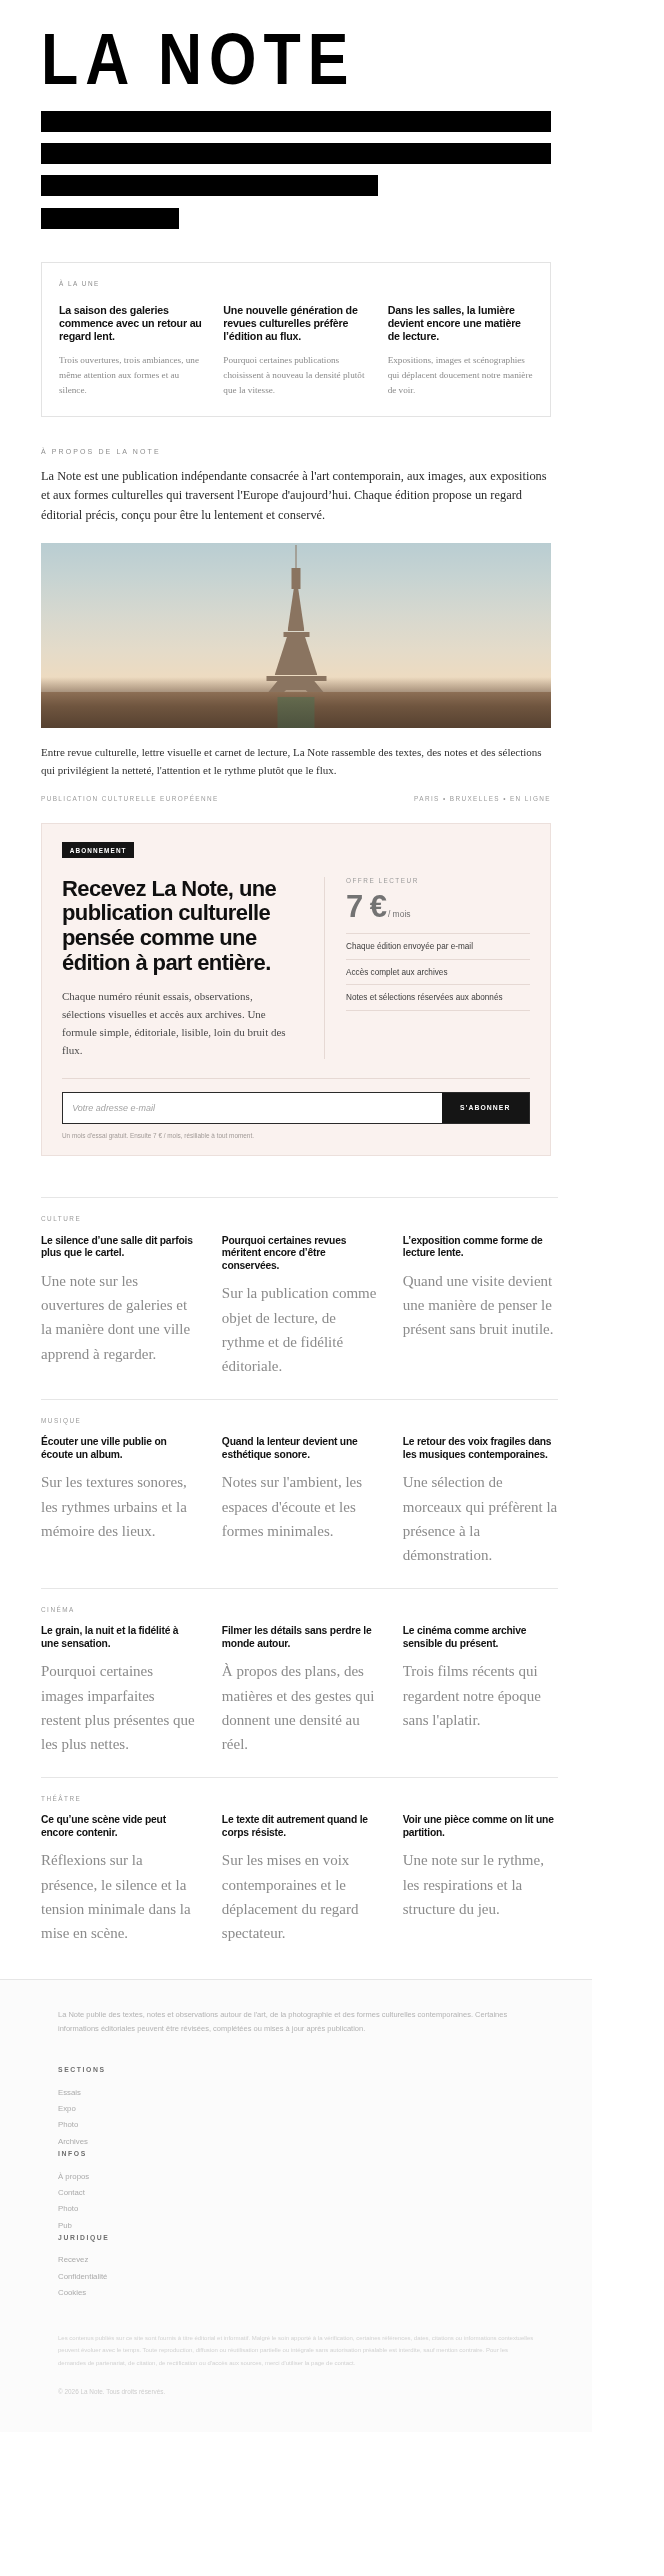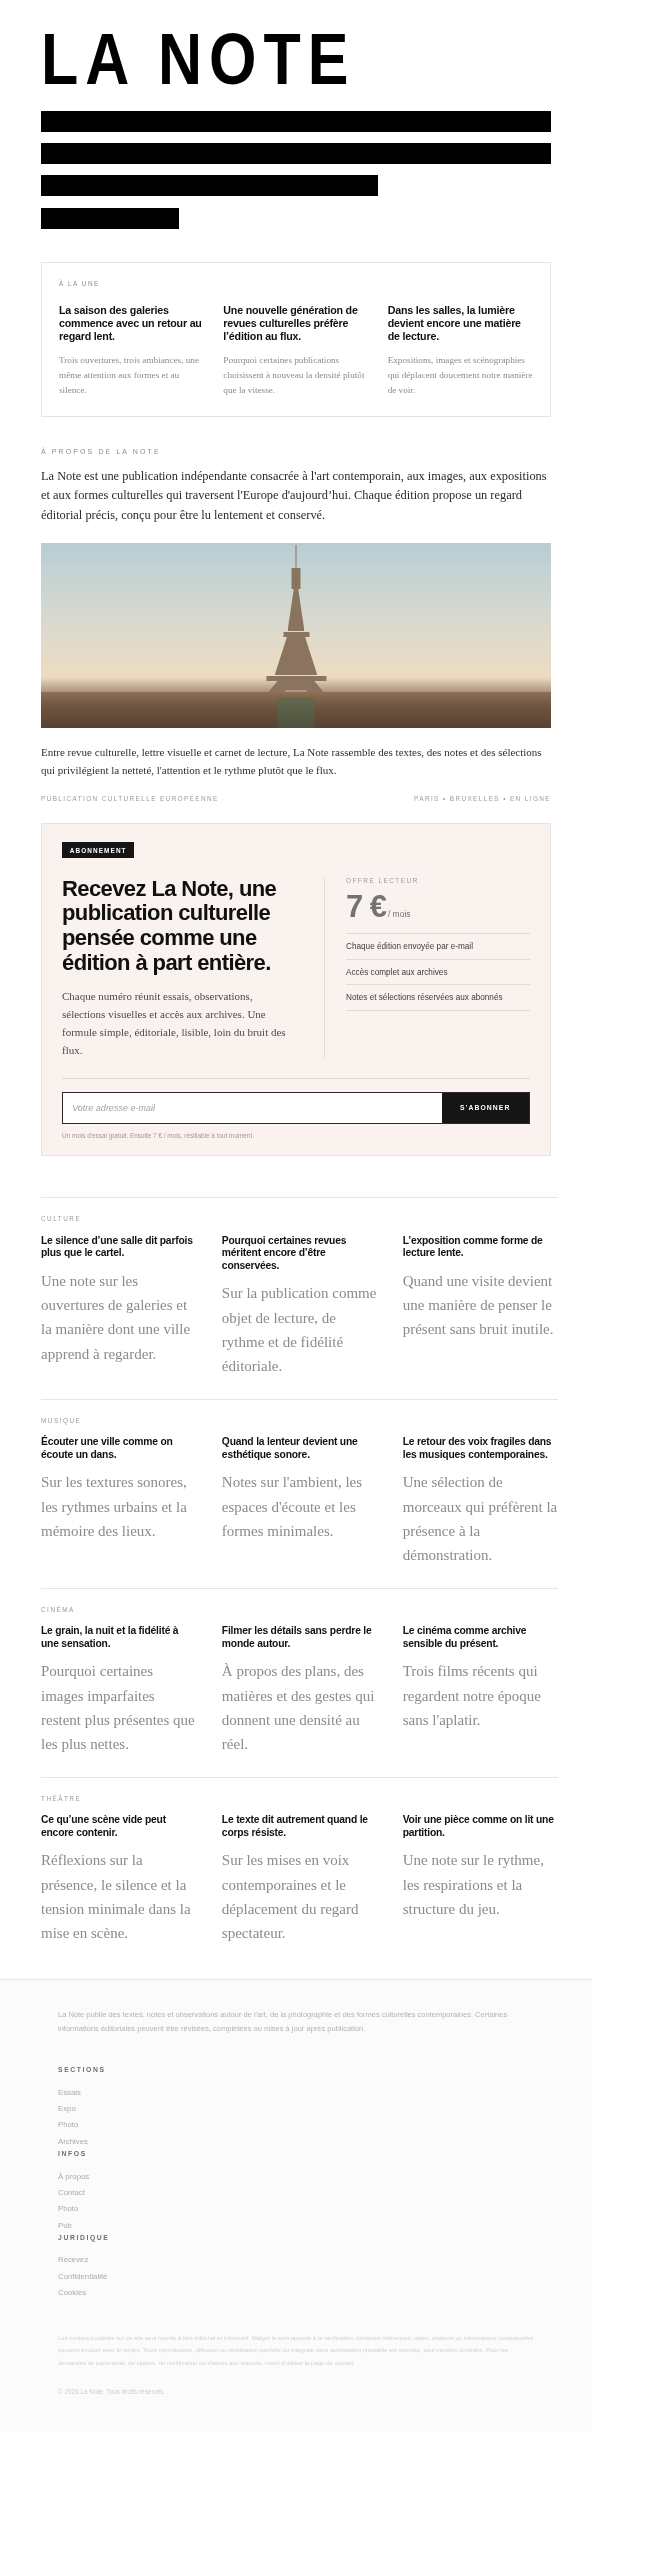--- a/index.html
+++ b/index.html
@@ -440,21 +440,21 @@
           <h3 class="c-title">L’exposition comme forme de lecture lente.</h3>
           <p class="c-desc">Quand une visite devient une manière de penser le présent sans bruit inutile.</p>
         </article>
       </div>
     </section>
 
     <section class="cat">
       <div class="cat-label">MUSIQUE</div>
       <div class="cat-grid">
         <article>
-          <h3 class="c-title">Écouter une ville comme on écoute un dans.</h3>
+          <h3 class="c-title">Écouter une ville publie on écoute un album.</h3>
           <p class="c-desc">Sur les textures sonores, les rythmes urbains et la mémoire des lieux.</p>
         </article>
         <article>
           <h3 class="c-title">Quand la lenteur devient une esthétique sonore.</h3>
           <p class="c-desc">Notes sur l'ambient, les espaces d'écoute et les formes minimales.</p>
         </article>
         <article>
           <h3 class="c-title">Le retour des voix fragiles dans les musiques contemporaines.</h3>
           <p class="c-desc">Une sélection de morceaux qui préfèrent la présence à la démonstration.</p>
         </article>

